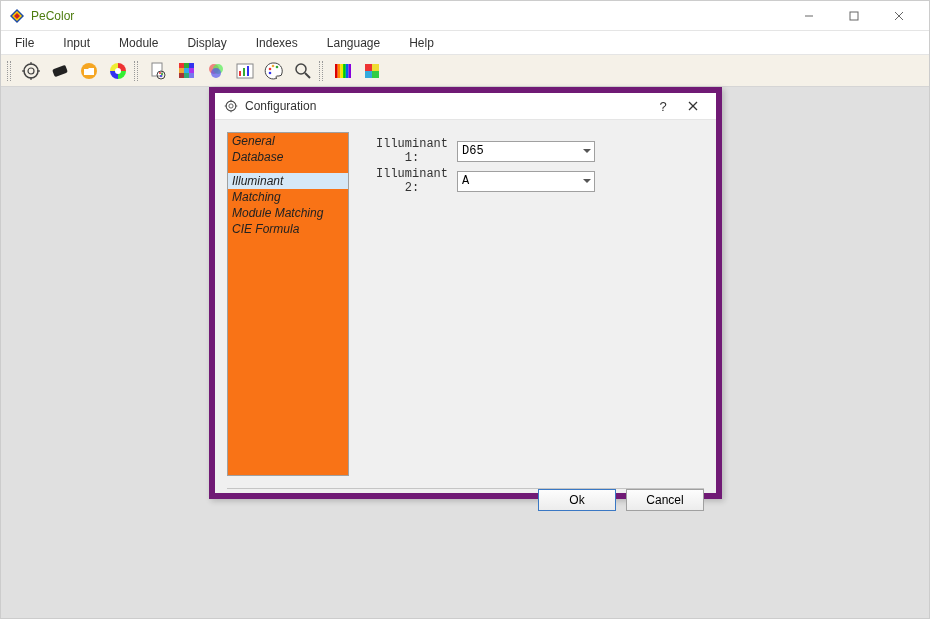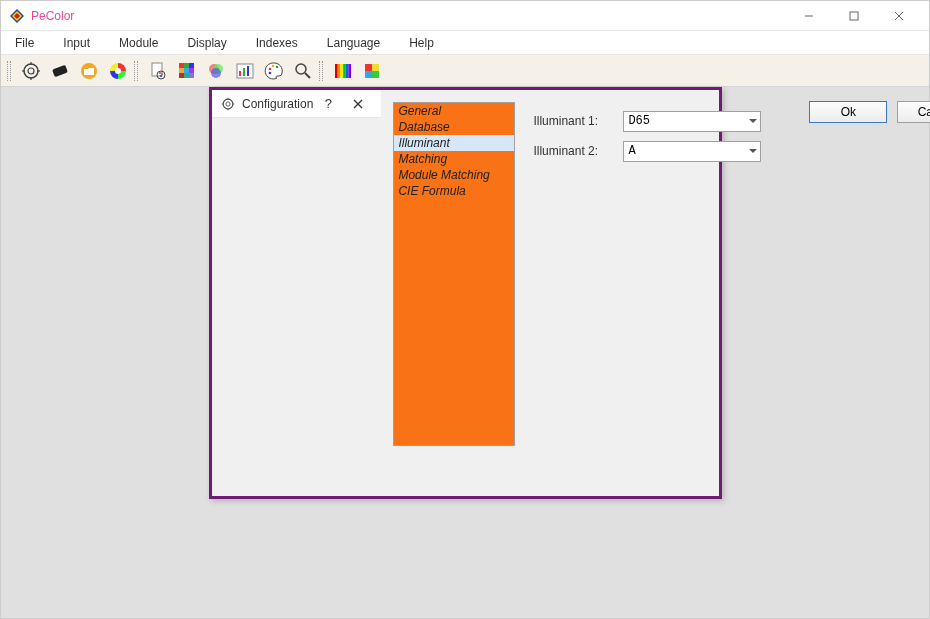--- a/index.html
+++ b/index.html
@@ -29,21 +29,21 @@
       border-bottom: 1px solid #e5e5e5;
     }
     .title-icon {
       width: 16px;
       height: 16px;
       margin-right: 6px;
       display: flex;
       align-items: center;
       justify-content: center;
     }
-    .title-text { color: #ec4899; font-size: 12px; }
+    .title-text { color: #4d7c0f; font-size: 12px; }
     .title-spacer { flex: 1; }
     .title-controls { display: flex; gap: 0; }
     .title-btn {
       width: 45px;
       height: 28px;
       display: flex;
       align-items: center;
       justify-content: center;
       cursor: pointer;
       color: #666;
@@ -93,24 +93,24 @@
       position: relative;
     }
 
     .dialog {
       position: absolute;
       left: 208px;
       top: 0px;
       width: 513px;
       height: 412px;
       background: #f0f0f0;
-      border: 3px solid #701a75;
+      border: 6px solid #701a75;
       box-shadow: 2px 2px 6px rgba(0,0,0,0.2);
       display: flex;
-      flex-direction: row;
+      flex-direction: column;
     }
     .dialog-titlebar {
       height: 28px;
       background: #fff;
       display: flex;
       align-items: center;
       padding: 0 8px;
       border-bottom: 1px solid #e5e5e5;
     }
     .dialog-title-icon {
@@ -150,36 +150,38 @@
       font-style: italic;
     }
     .category-item {
       padding: 1px 4px;
       cursor: pointer;
       font-size: 12px;
       color: #222;
     }
     .category-item.selected {
       background: #d6e8f7;
+      margin-top: 8px;
     }
     .form-area {
       flex: 1;
       padding-top: 8px;
     }
     .form-row {
       display: flex;
       align-items: center;
       margin-bottom: 8px;
       height: 22px;
     }
     .form-label {
       width: 90px;
-      font-family: Liberation Sans, sans-serif;
+      font-family: Liberation Mono, monospace;
       font-size: 12px;
       color: #333;
+      text-align: center;
     }
     .form-select {
       flex: 0 0 138px;
       height: 21px;
       position: relative;
       background: #fff;
       border: 1px solid #a0a0a0;
       display: flex;
       align-items: center;
       padding: 0 4px;

